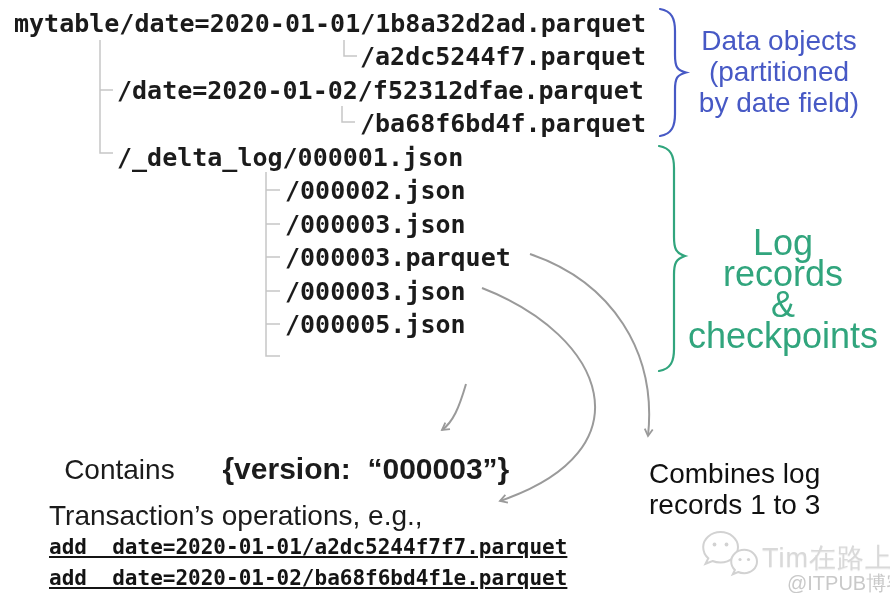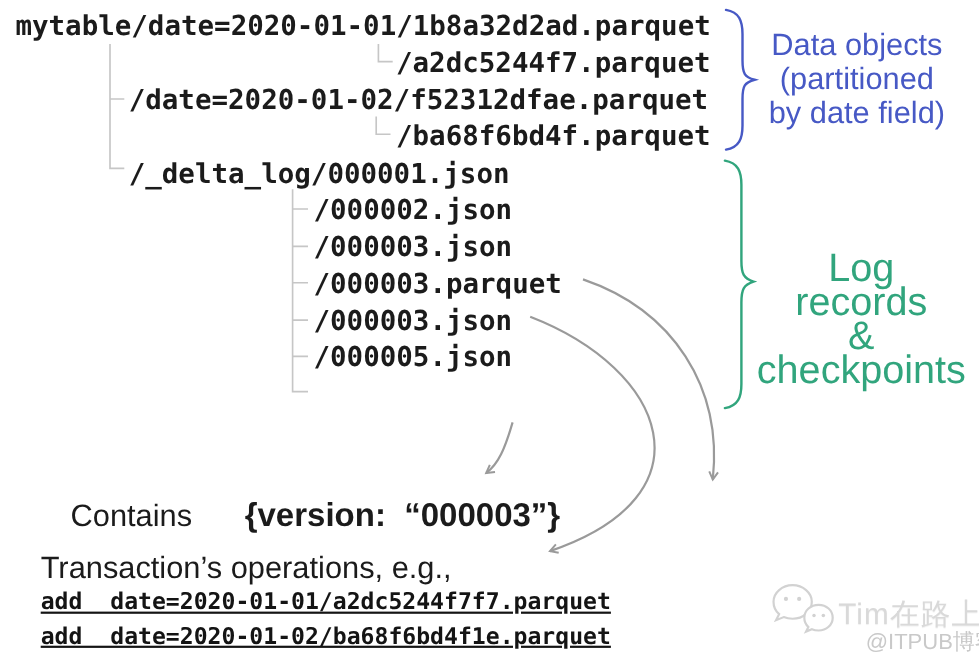--- a/index.html
+++ b/index.html
@@ -33,21 +33,21 @@
     left:33px;top:420px;
     font-size:28px;color:#1b1b1b;white-space:pre;
   }
   .mono-inline{
     font-family:Liberation Sans, sans-serif;
     font-weight:bold;
     font-size:30px;
     white-space:pre;
     margin-left:40px;
   }
-  .transactions{left:37px;top:500px;color:#1b1b1b;}
+  .transactions{left:49px;top:500px;color:#1b1b1b;}
   .transactions .heading{font-size:28px;line-height:32px;white-space:pre;}
   .transactions .op{
     font-family:"DejaVu Sans Mono","Liberation Mono",monospace;
     font-weight:bold;
     font-size:21px;line-height:31px;white-space:pre;color:#141414;text-decoration:underline;
   }
   .combines{
     left:649px;top:458px;width:200px;
     color:#111;font-size:28px;line-height:31px;
   }
@@ -128,17 +128,21 @@
   <div class="ann contains-line">
     <span>Contains </span><span class="mono-inline">{version:  “000003”}</span>
   </div>
 
   <div class="ann transactions">
     <div class="heading">Transaction’s operations, e.g.,</div>
     <div class="op">add  date=2020-01-01/a2dc5244f7f7.parquet</div>
     <div class="op">add  date=2020-01-02/ba68f6bd4f1e.parquet</div>
   </div>
 
+  <div class="ann combines">
+    <div>Combines log</div>
+    <div>records 1 to 3</div>
+  </div>
 
   <div class="watermark-name">Tim在路上</div>
   <div class="watermark-handle">@ITPUB博客</div>
 
 </div>
 
 </body></html>

